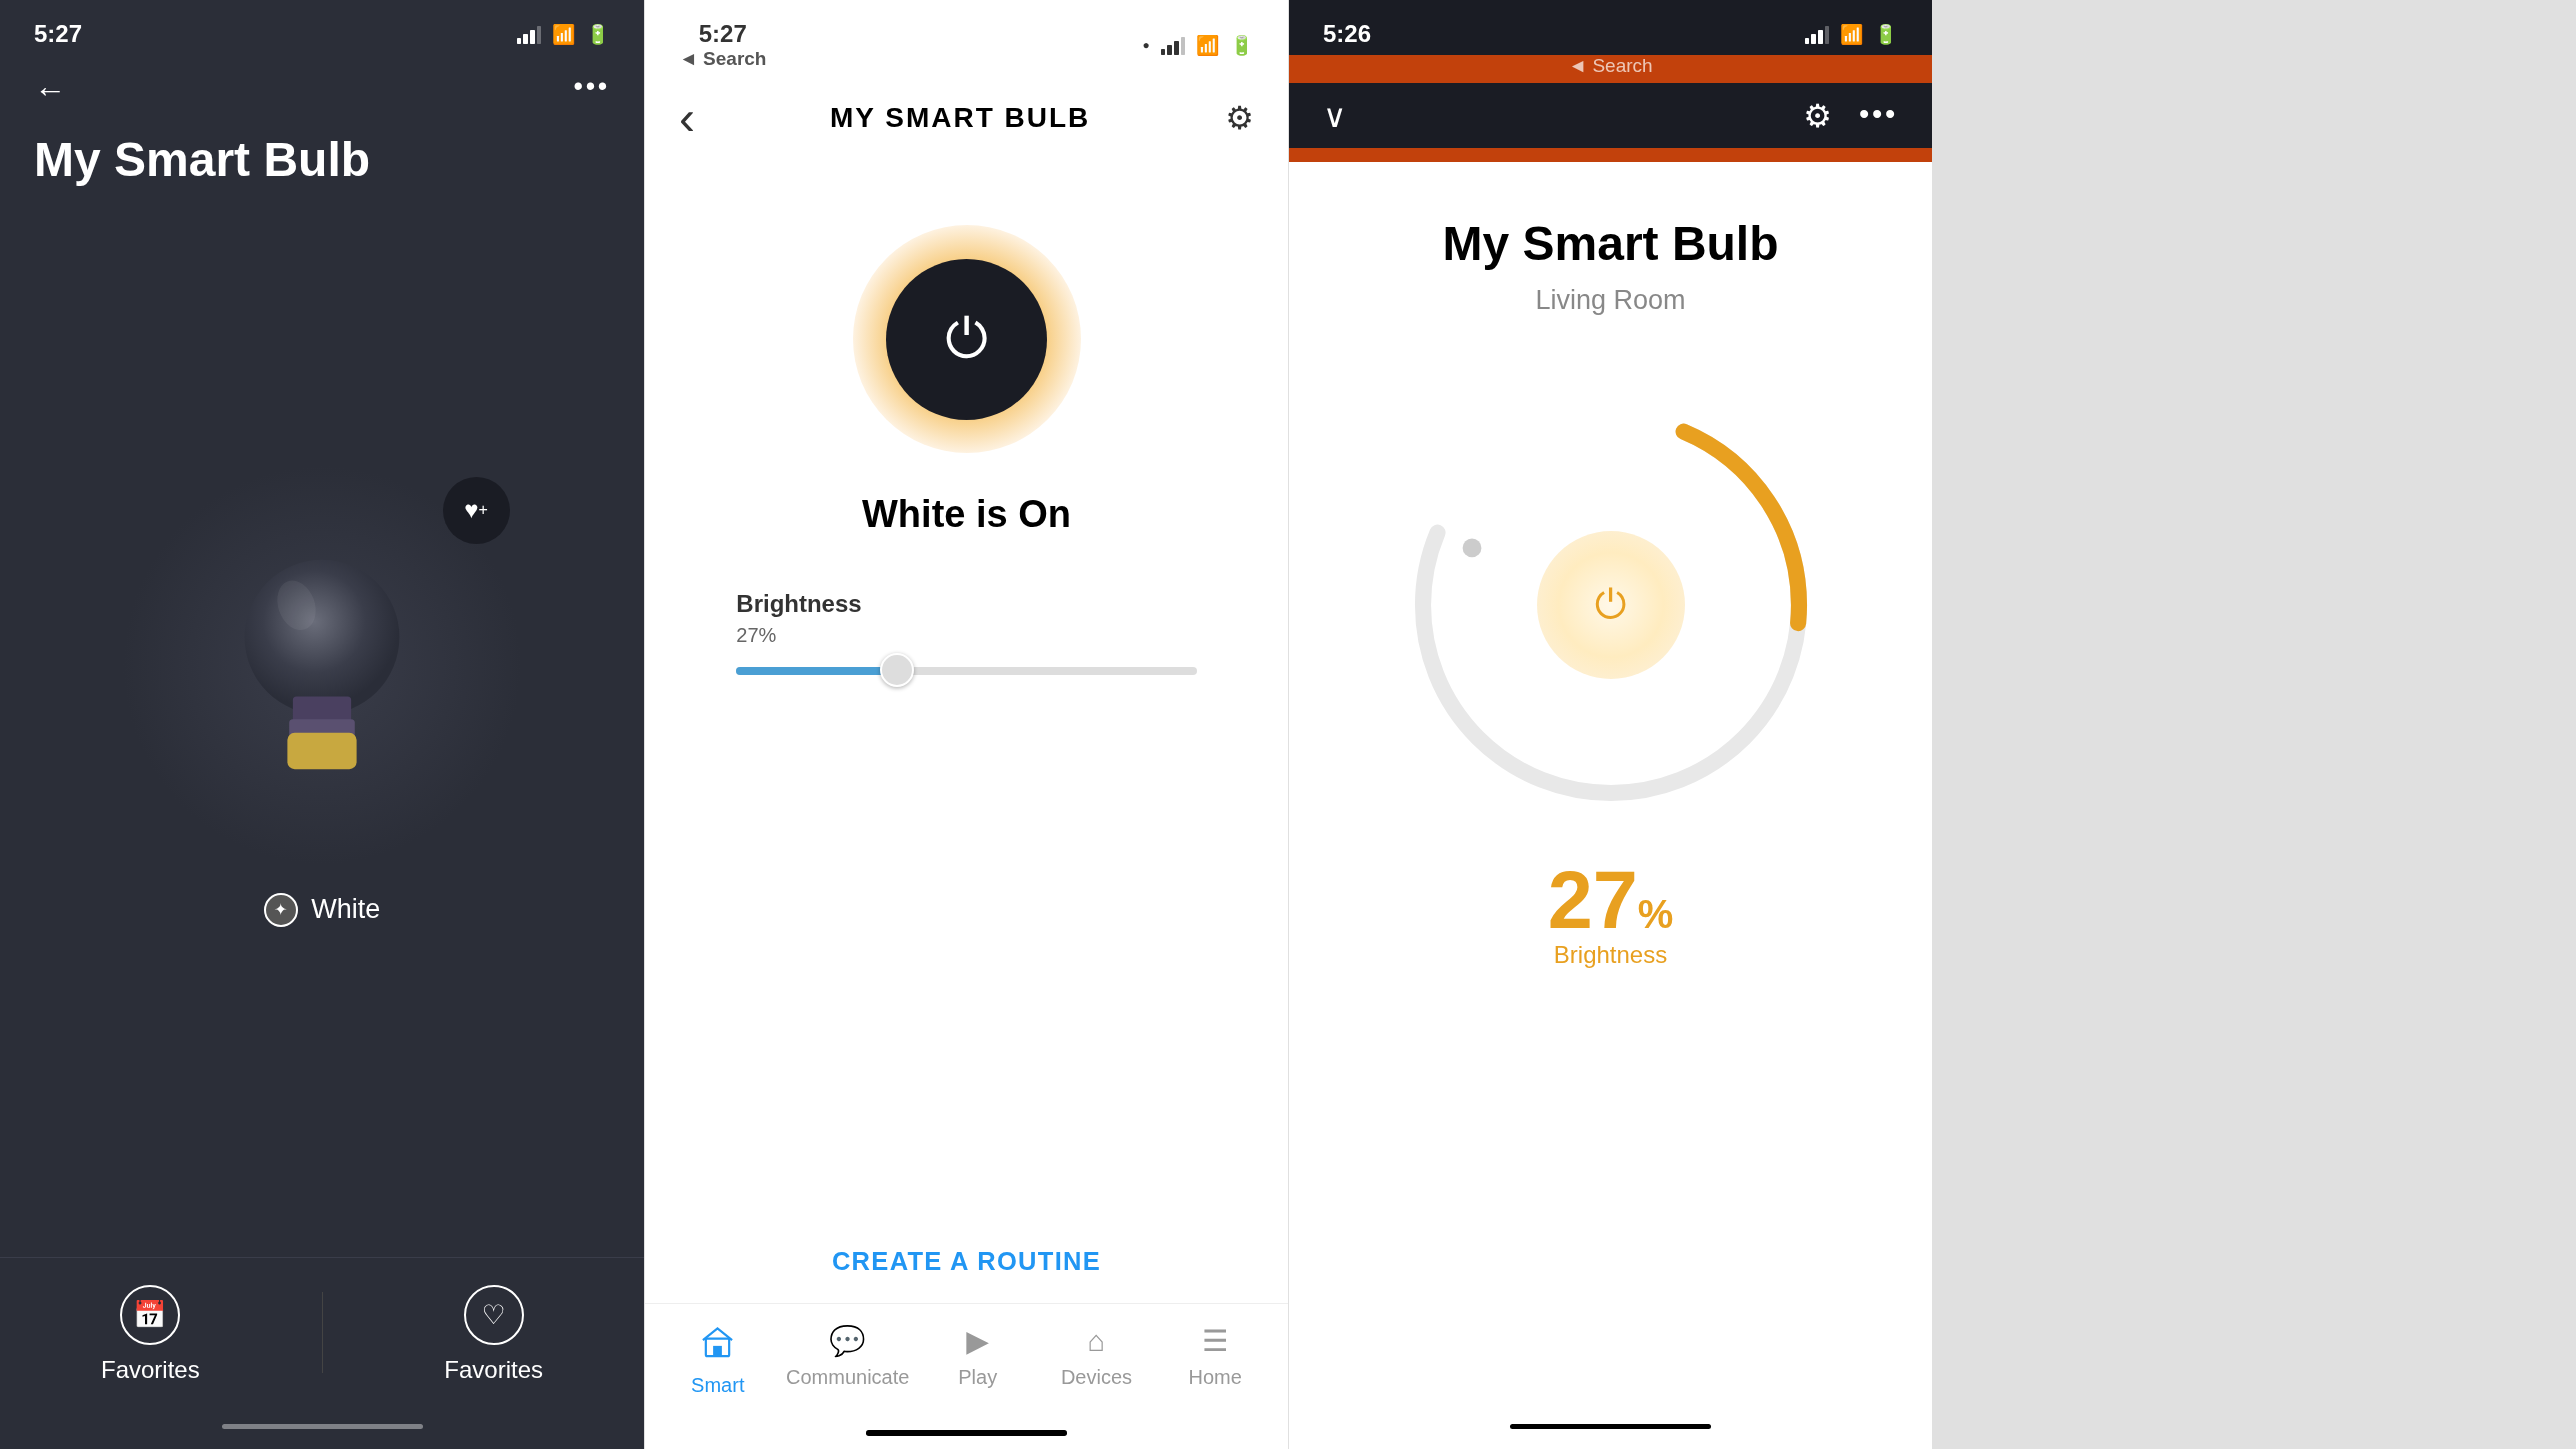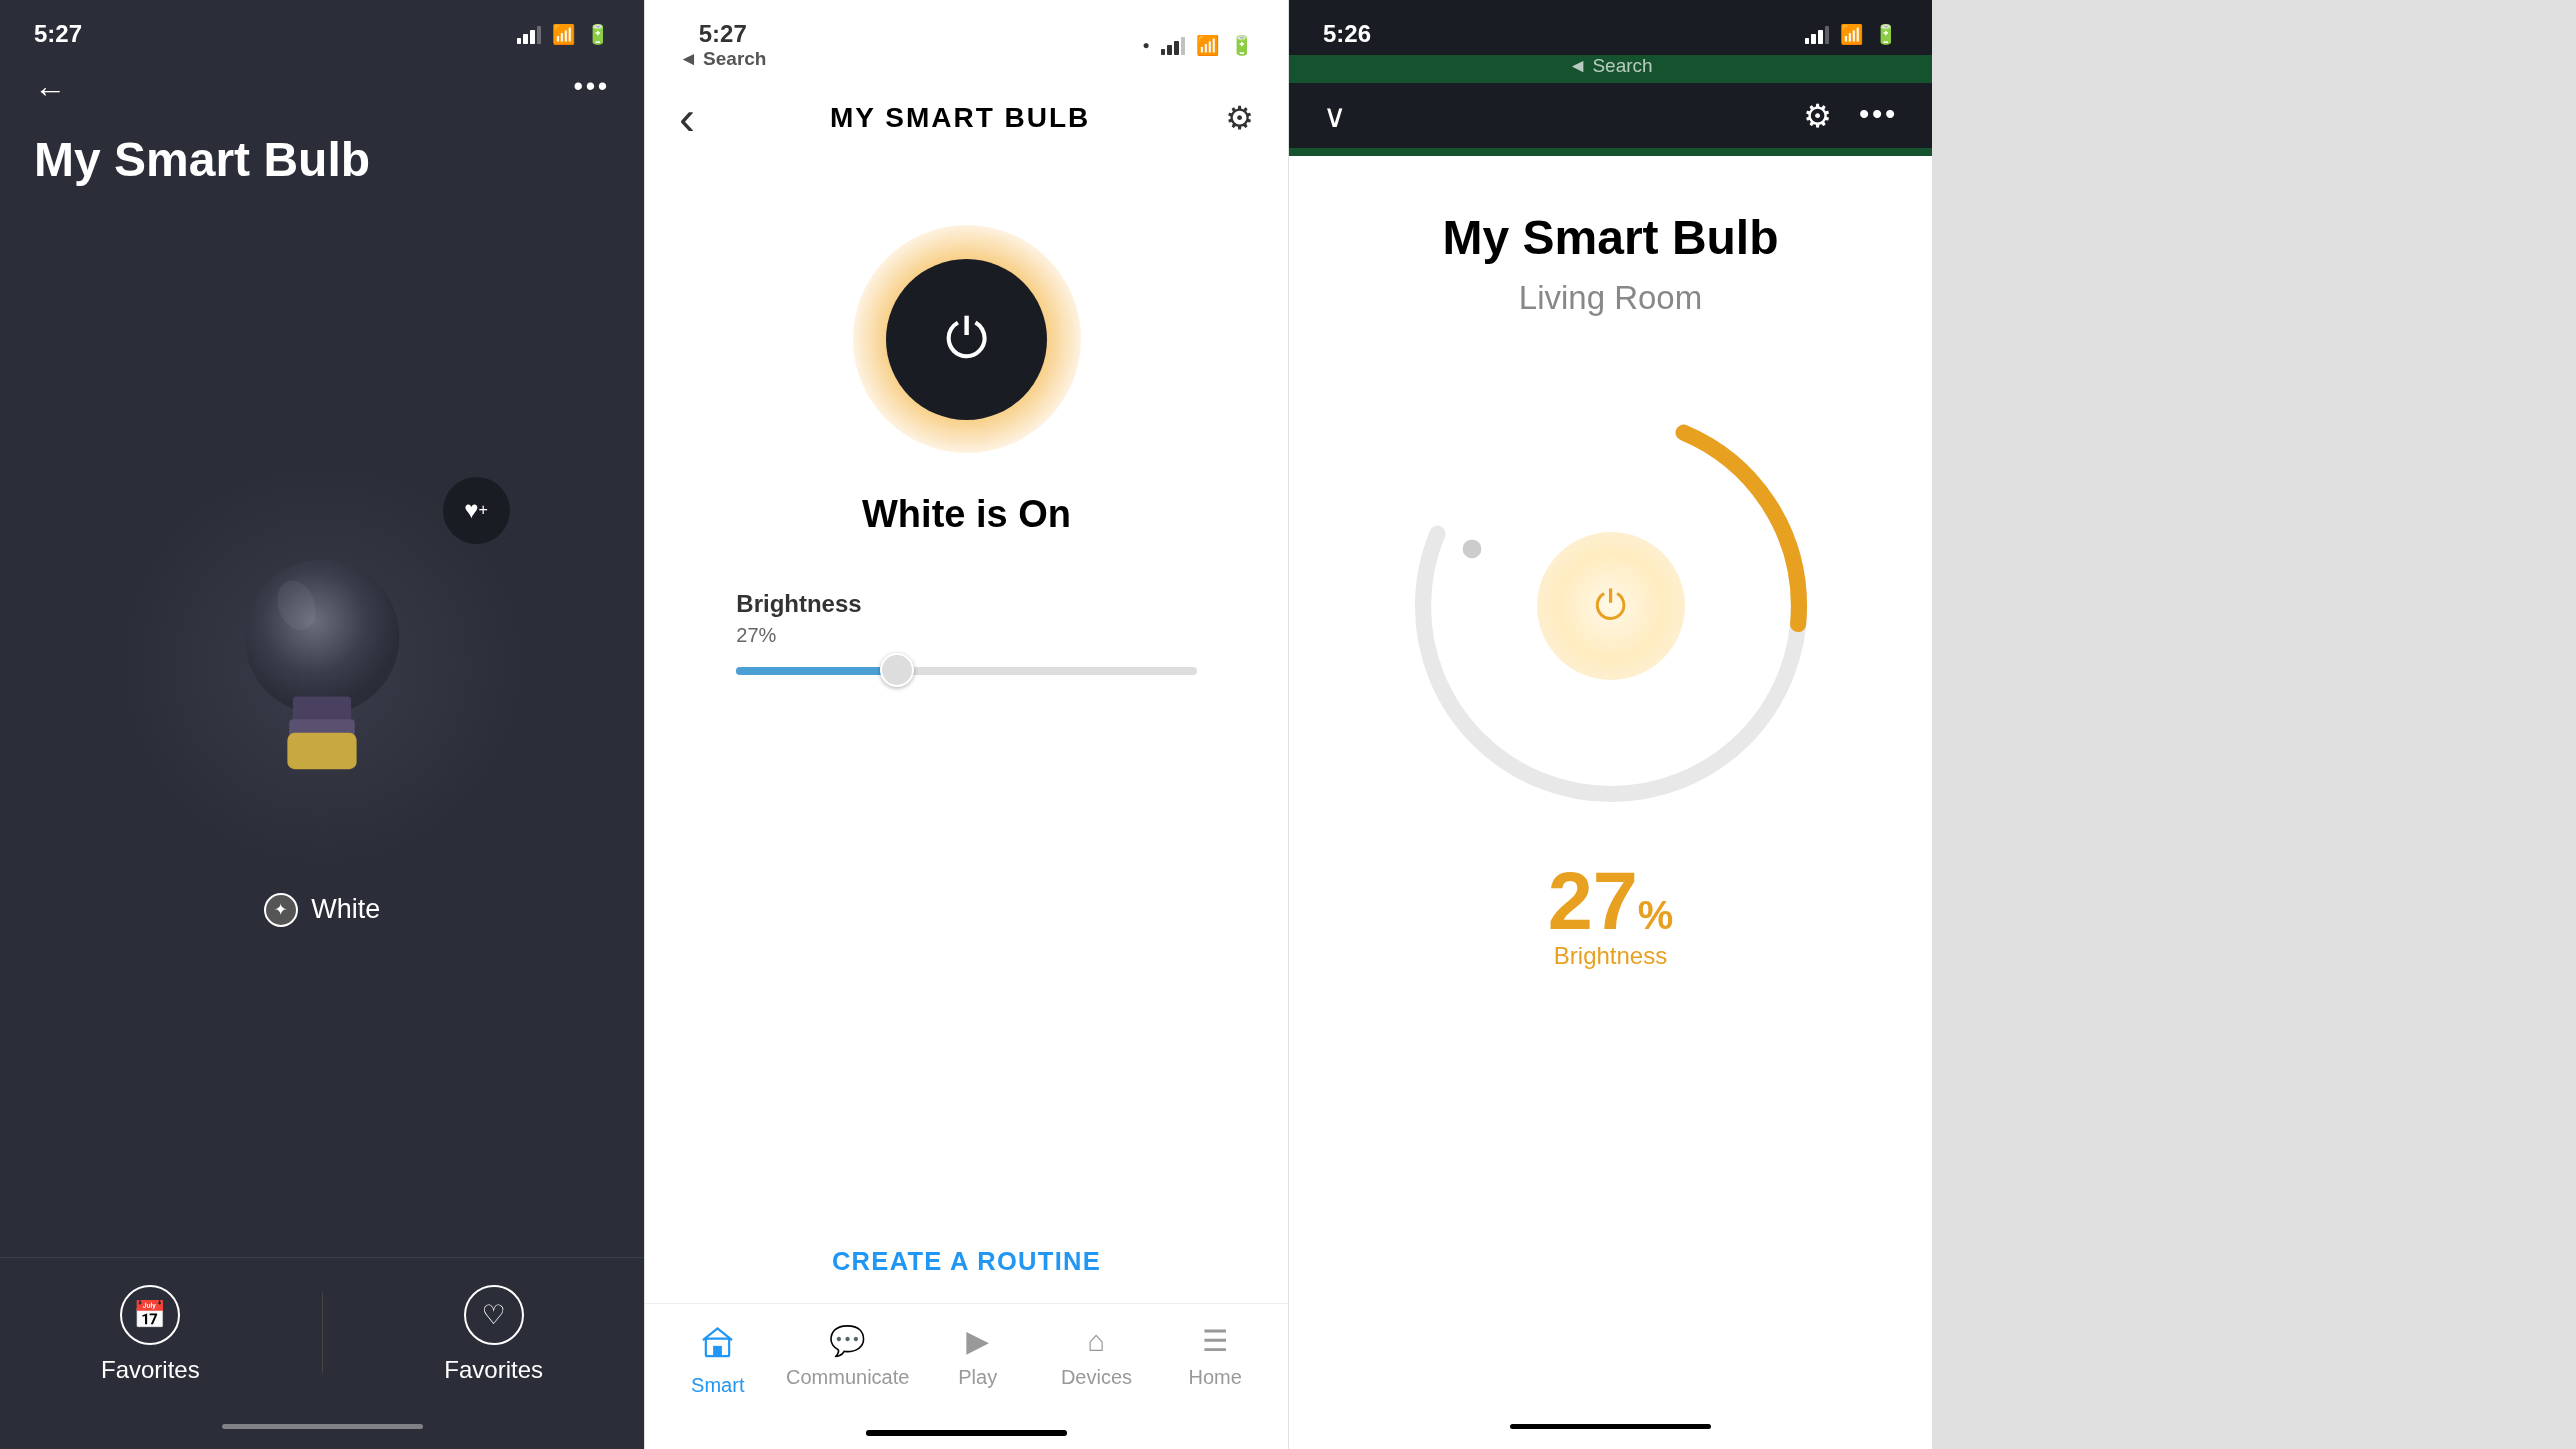--- a/index.html
+++ b/index.html
@@ -347,22 +347,22 @@
       width: 644px;
       height: 1449px;
       background: #ffffff;
       display: flex;
       flex-direction: column;
       position: relative;
       border-left: 0.7px solid #e0e0e0;
     }
 
     .panel3-header {
-      background: #14532d;
-      padding: 0 0 8px;
+      background: #c2410c;
+      padding: 0 0 14px;
     }
 
     .status-bar-p3 {
       display: flex;
       justify-content: space-between;
       align-items: center;
       padding: 20px 34px 6.7px;
       color: white;
       font-size: 24px;
       font-weight: 600;
@@ -395,21 +395,21 @@
     }
 
     .p3-title {
       font-size: 48px;
       font-weight: 700;
       color: #000;
       margin-bottom: 13.4px;
     }
 
     .p3-subtitle {
-      font-size: 33px;
+      font-size: 27px;
       color: #888;
       margin-bottom: 54px;
     }
 
     .arc-container {
       width: 470px;
       height: 470px;
       position: relative;
       display: flex;
       align-items: center;

